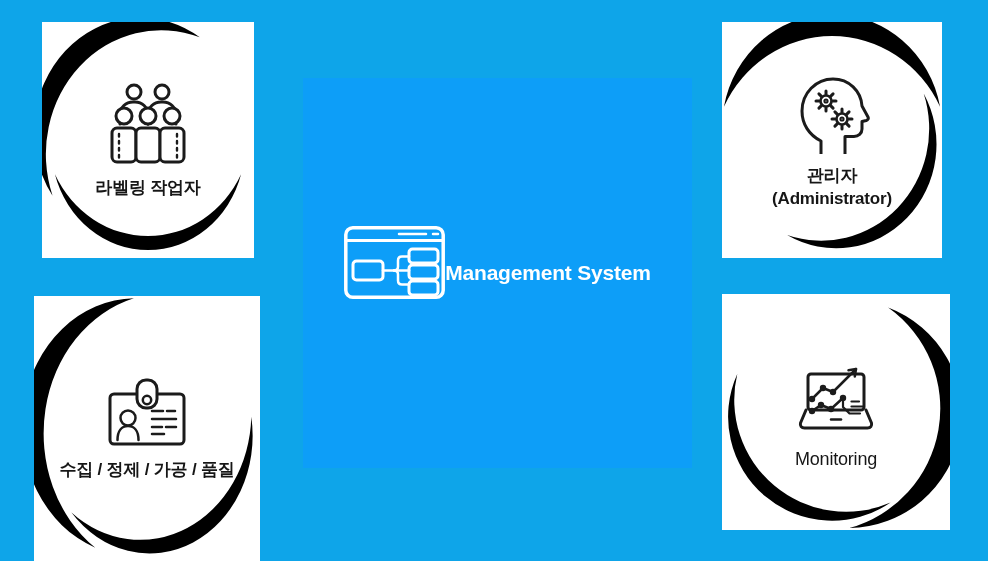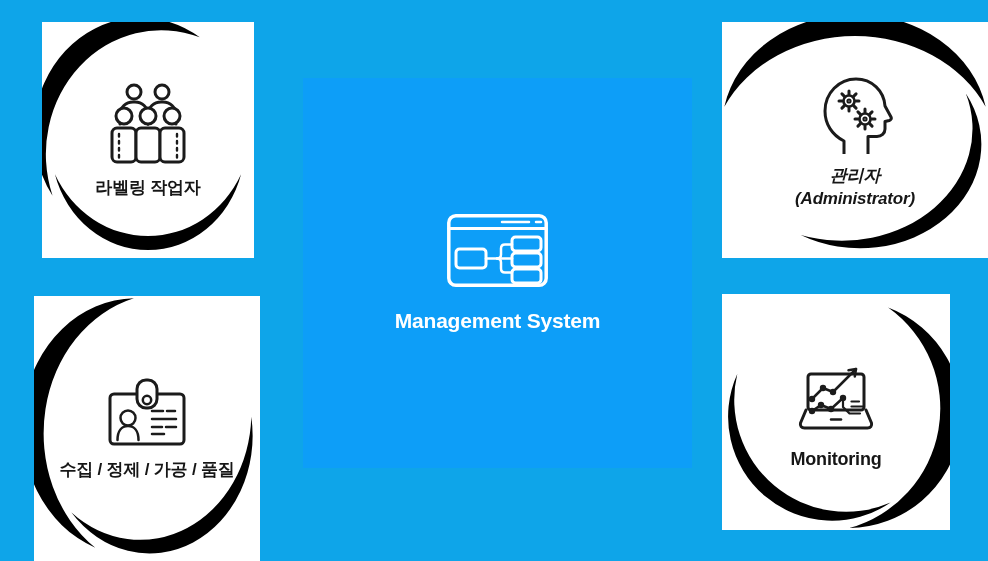--- a/index.html
+++ b/index.html
@@ -3,39 +3,39 @@
 <meta charset="utf-8">
 <style>
   html,body{margin:0;padding:0;background:#000;}
   .stage{
     position:relative;width:988px;height:561px;background:#0ea5e9;
     font-family:"Liberation Sans","DejaVu Sans",sans-serif;overflow:hidden;
   }
   
   .tile{position:absolute;overflow:hidden;}
   .tile-tl{left:42px;top:22px;width:212px;height:236px;}
-  .tile-tr{left:722px;top:22px;width:266px;height:236px;font-style:italic;}
+  .tile-tr{left:722px;top:22px;width:220px;height:236px;}
   .tile-bl{left:34px;top:296px;width:226px;height:267px;}
   .tile-br{left:722px;top:294px;width:228px;height:236px;}
   .tile .deco{position:absolute;left:0;top:0;width:100%;height:100%;}
   .tile-content{
     position:absolute;left:0;top:0;width:100%;height:100%;
     display:flex;flex-direction:column;align-items:center;justify-content:center;
     text-align:center;z-index:2;
   }
   .node-icon{margin-bottom:10px;}
   .node-label{
     font-size:17px;line-height:23px;font-weight:600;color:#161616;
     letter-spacing:-0.2px;white-space:nowrap;
   }
-  .node-label-single{font-size:18px;font-weight:700;color:#161616;}
+  .node-label-single{font-size:18px;font-weight:400;color:#161616;}
   
   .center-box{
     position:absolute;left:303px;top:78px;width:389px;height:390px;
-    background:#0d9ef8;display:flex;flex-direction:column;align-items:center;justify-content:center;
+    background:#0d9ef8;display:flex;flex-direction:row;align-items:center;justify-content:center;
   }
   .center-box .center-icon{margin-bottom:22px;}
   .center-label{
     color:#ffffff;font-size:21px;font-weight:700;letter-spacing:-0.2px;white-space:nowrap;
   }
   svg{display:block;}
 </style>
 </head>
 <body>
 

